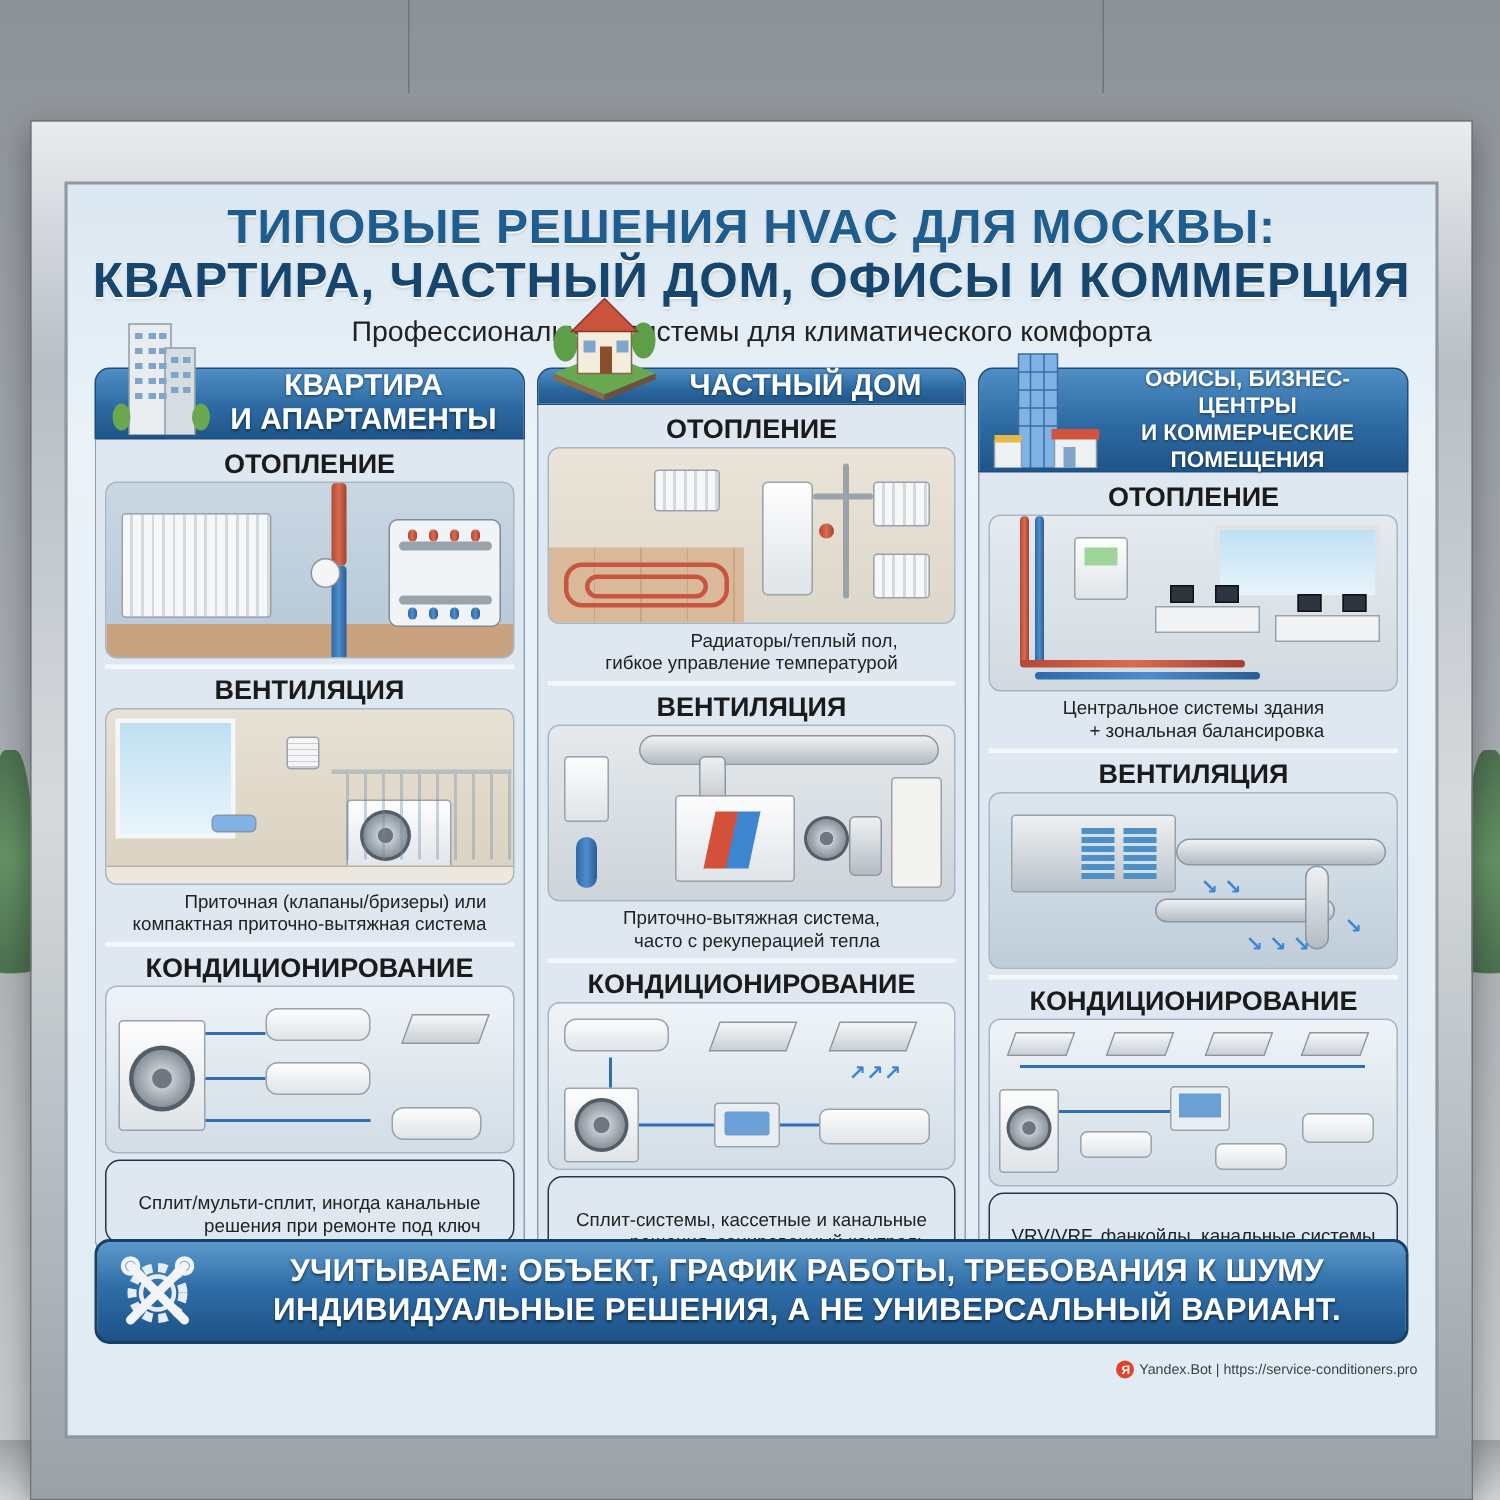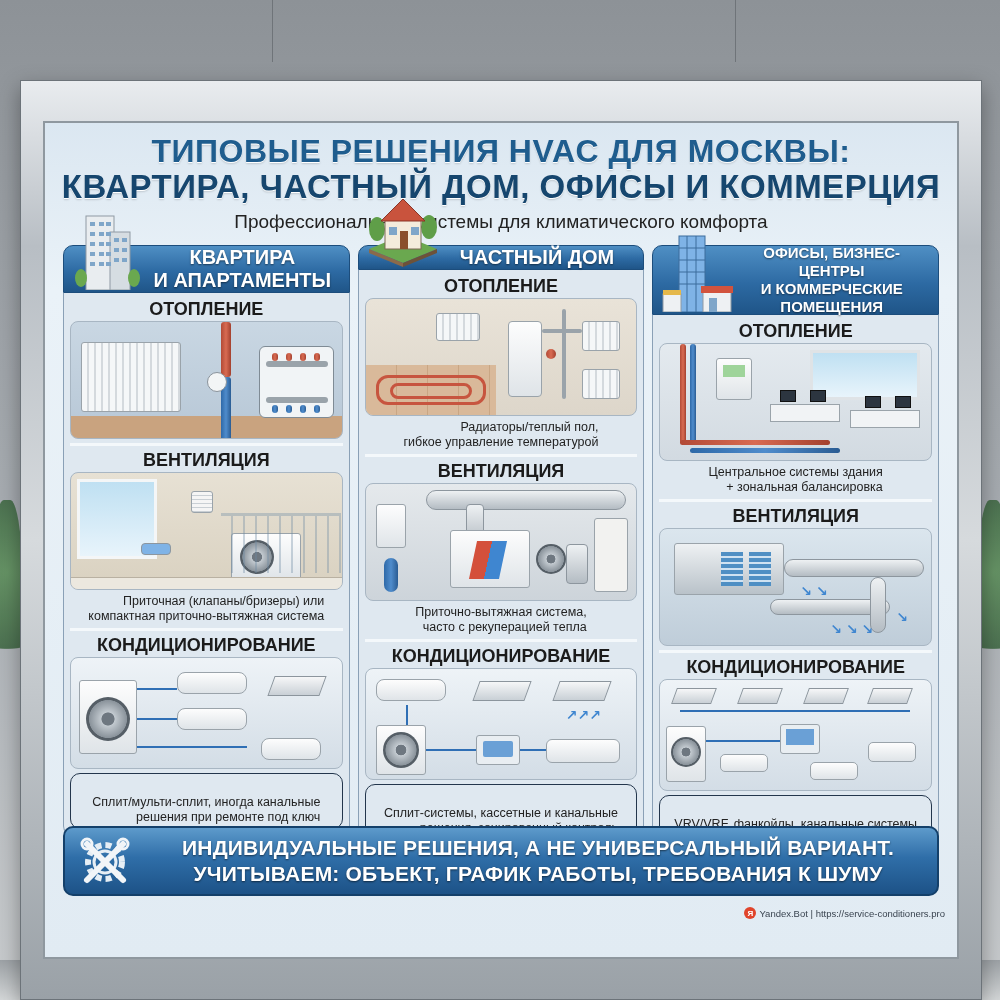--- a/index.html
+++ b/index.html
@@ -411,22 +411,22 @@
     <div class="banner">
       <svg class="banner-icon" viewBox="0 0 52 52">
         <circle cx="26" cy="26" r="17" fill="none" stroke="#e6eef5" stroke-width="6" stroke-dasharray="6 4"></circle>
         <circle cx="26" cy="26" r="11" fill="none" stroke="#e6eef5" stroke-width="3"></circle>
         <line x1="8" y1="8" x2="44" y2="44" stroke="#f2f5f8" stroke-width="6" stroke-linecap="round"></line>
         <line x1="44" y1="8" x2="8" y2="44" stroke="#f2f5f8" stroke-width="6" stroke-linecap="round"></line>
         <circle cx="8" cy="8" r="5" fill="none" stroke="#f2f5f8" stroke-width="3"></circle>
         <circle cx="44" cy="8" r="5" fill="none" stroke="#f2f5f8" stroke-width="3"></circle>
       </svg>
       <div class="banner-text">
+        <div>УЧИТЫВАЕМ: ОБЪЕКТ, ГРАФИК РАБОТЫ, ТРЕБОВАНИЯ К ШУМУ</div>
         <div>ИНДИВИДУАЛЬНЫЕ РЕШЕНИЯ, А НЕ УНИВЕРСАЛЬНЫЙ ВАРИАНТ.</div>
-        <div>УЧИТЫВАЕМ: ОБЪЕКТ, ГРАФИК РАБОТЫ, ТРЕБОВАНИЯ К ШУМУ</div>
       </div>
     </div>
 
     <div class="attribution">
       <span class="yandex-badge">Я</span>
       <span>Yandex.Bot | https://service-conditioners.pro</span>
     </div>
 
   </div>
 </div>

